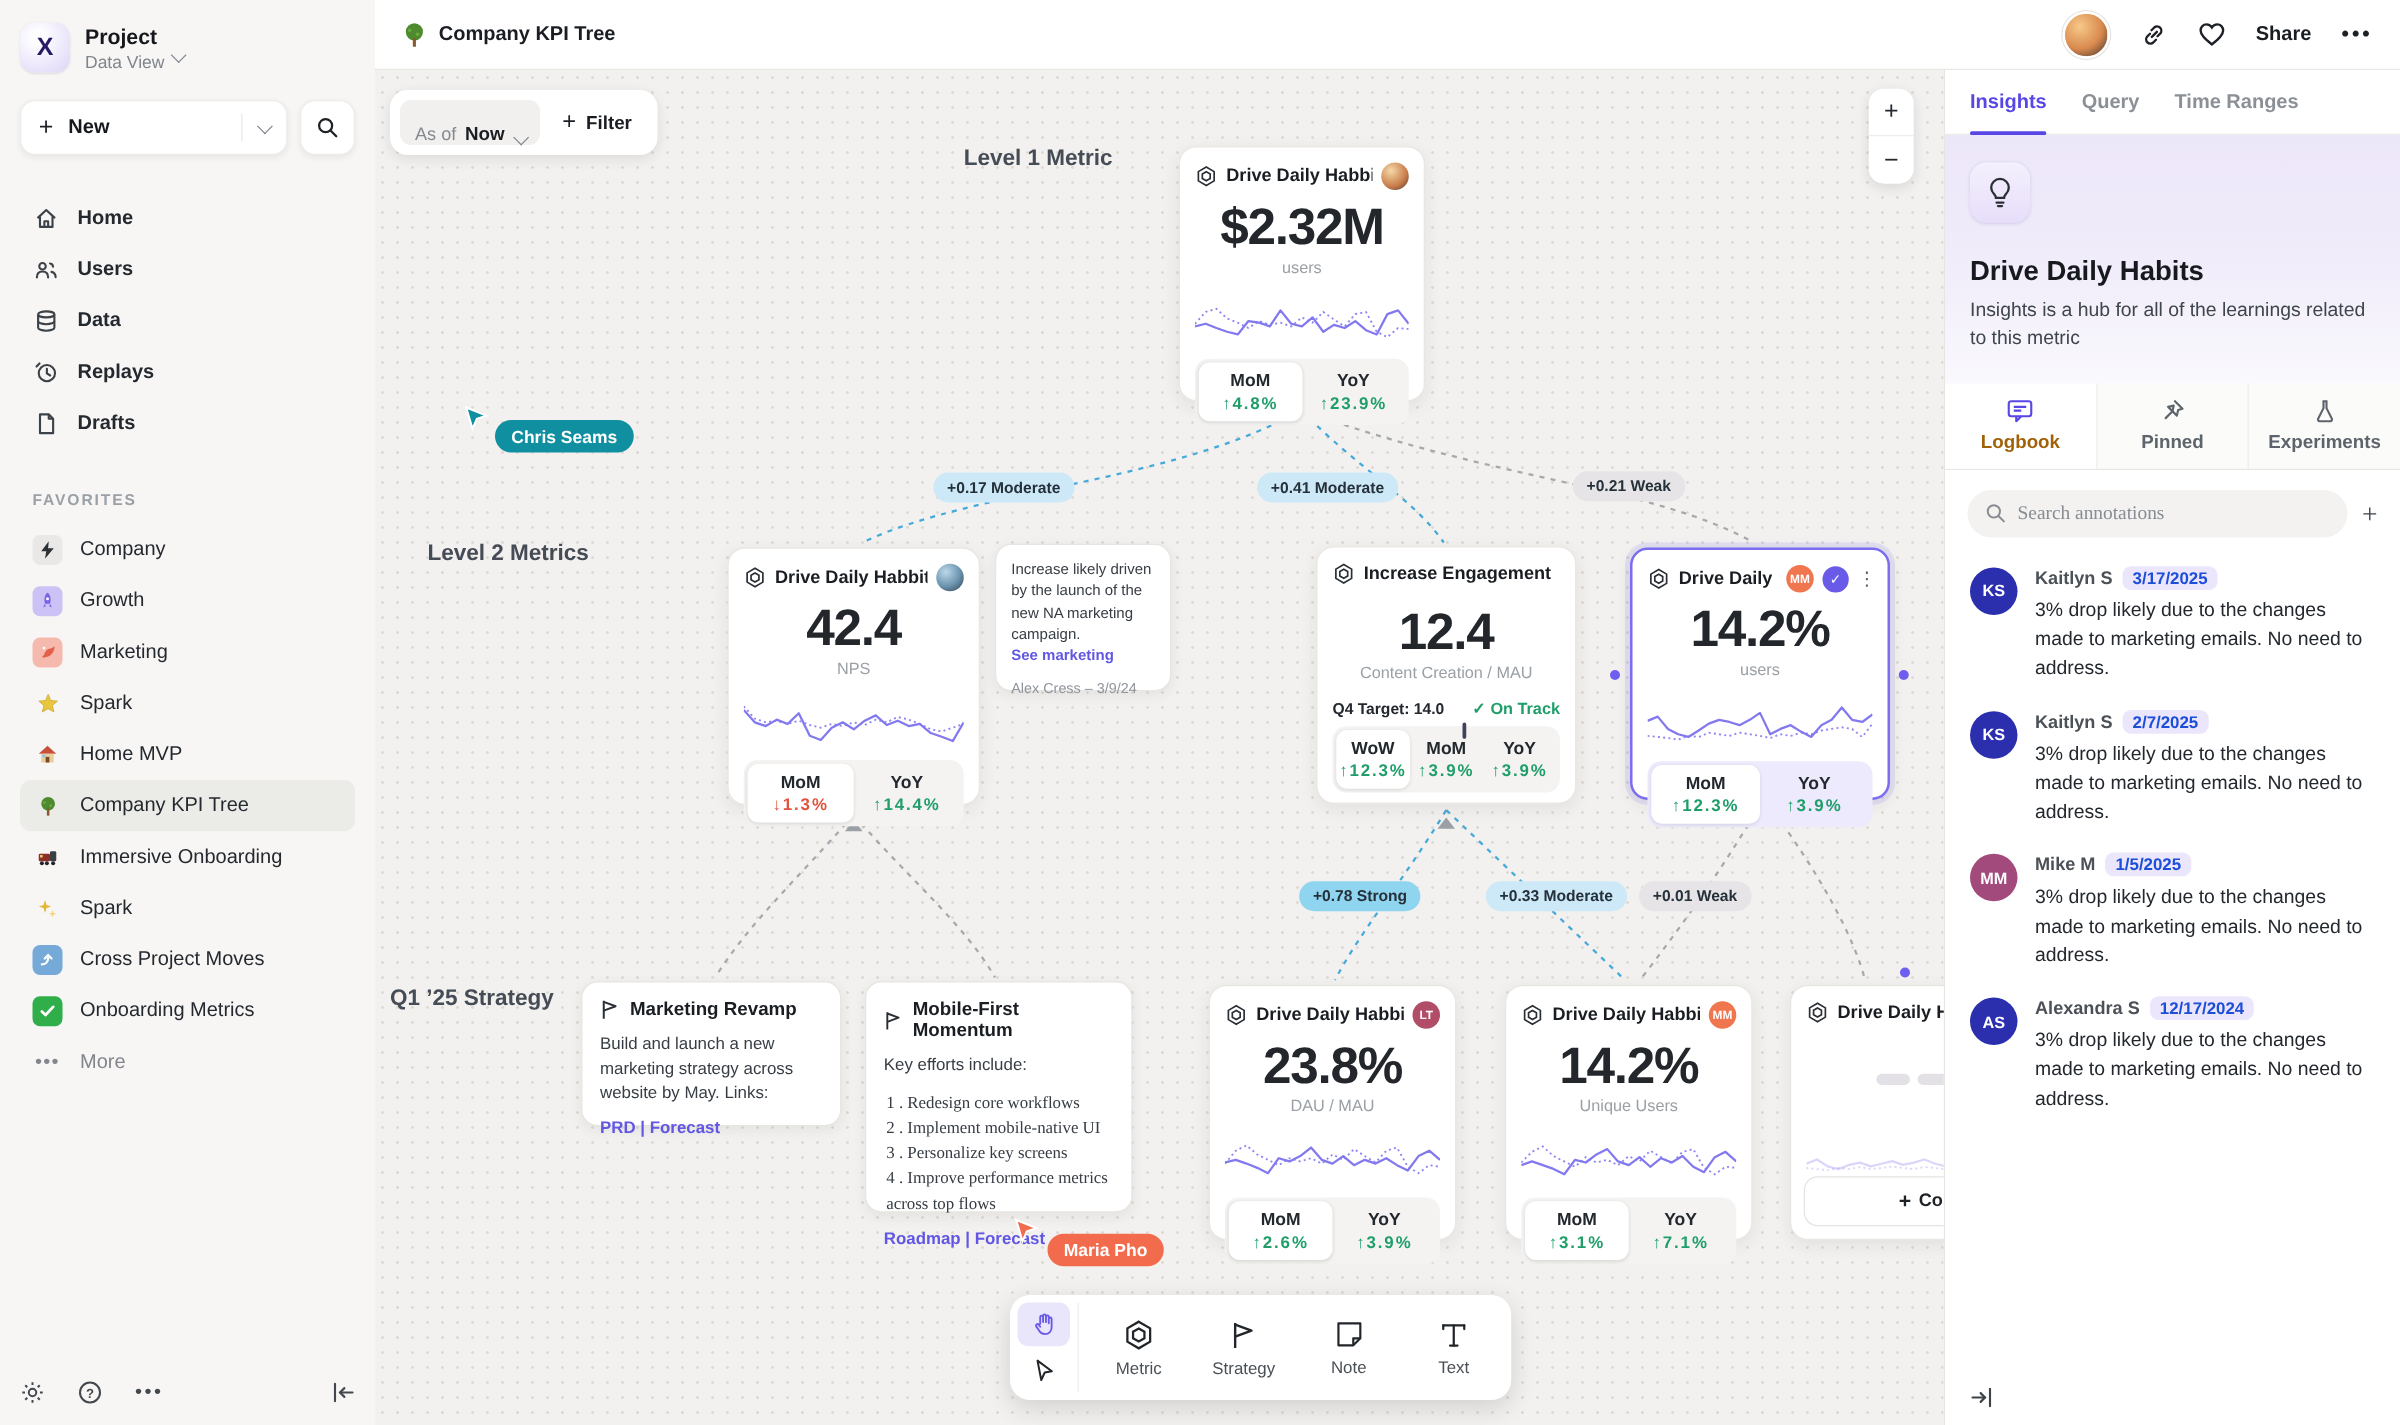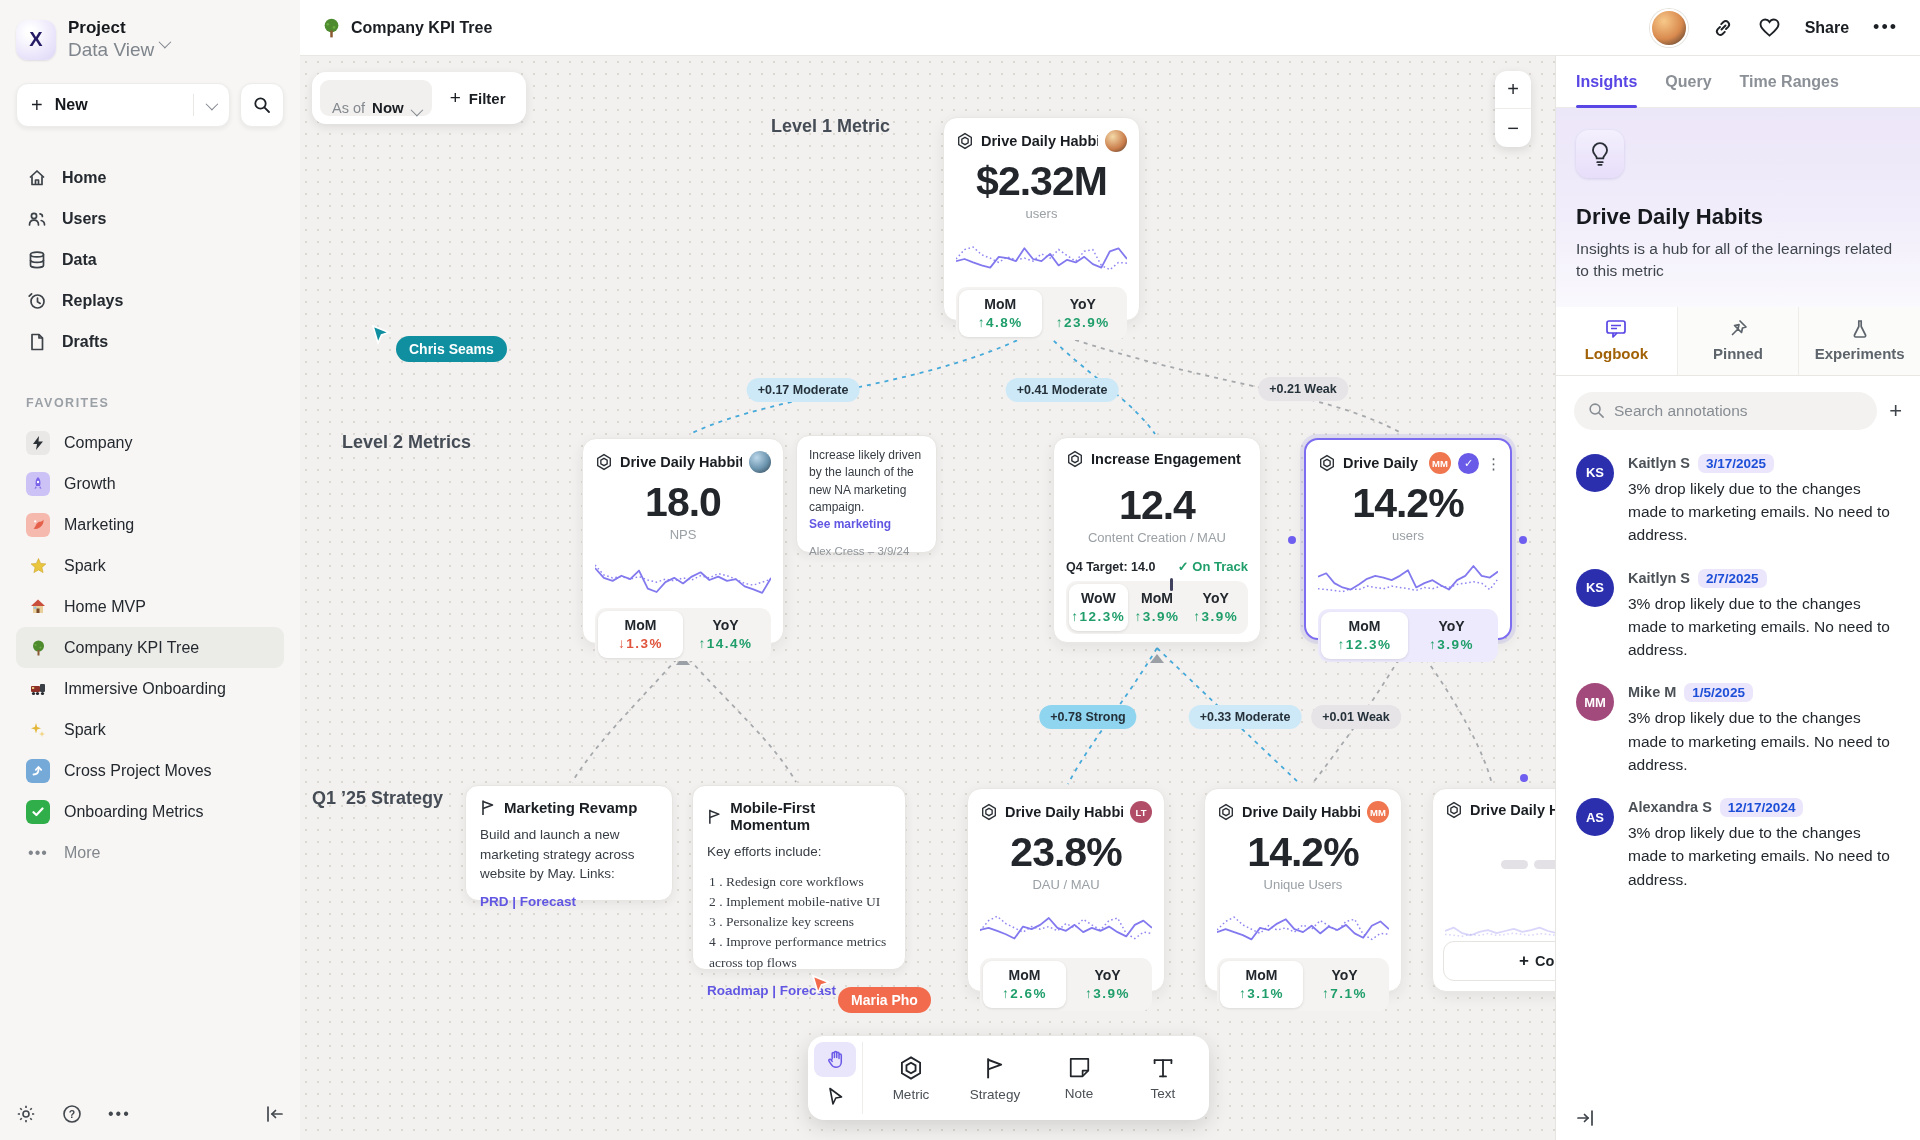--- a/index.html
+++ b/index.html
@@ -4,21 +4,21 @@
 <style>
   * { margin:0; padding:0; box-sizing:border-box; }
   html,body { width:1920px; height:1140px; overflow:hidden; font-family:"Liberation Sans",sans-serif; color:#23282e; background:#f2f1ef; }
   .app { display:flex; width:1920px; height:1140px; }
 
   
   .sidebar { width:300px; height:1140px; background:#f7f6f4; flex:0 0 300px; position:relative; padding:18px 16px; }
   .proj { display:flex; align-items:center; gap:12px; }
   .proj-logo { width:40px; height:40px; border-radius:12px; background:radial-gradient(circle at 35% 30%, #ffffff 10%, #ece7fb 60%, #ddd4f6 100%); display:flex; align-items:center; justify-content:center; font-weight:800; font-size:20px; color:#251a66; box-shadow:0 1px 2px rgba(40,30,90,.12); }
   .proj-name { font-size:17px; font-weight:700; color:#15181c; }
-  .proj-ws { font-size:19px; color:#7f858c; display:flex; gap:5px; margin-top:1px; }
+  .proj-ws { font-size:14px; color:#7f858c; display:flex; gap:5px; margin-top:1px; }
   .chev { width:9px; height:9px; border-right:1.8px solid #7f858c; border-bottom:1.8px solid #7f858c; transform:rotate(45deg) translateY(-2px); display:inline-block; }
   .newrow { display:flex; gap:10px; margin-top:22px; }
   .btn-new { flex:1; background:#fff; border:1px solid #ececea; border-radius:12px; height:44px; display:flex; align-items:center; padding:0 14px; box-shadow:0 2px 5px rgba(30,30,30,.07); cursor:pointer; }
   .btn-new .plus { font-size:20px; color:#1d2126; margin-right:12px; font-weight:400; }
   .btn-new .lbl { font-size:16px; font-weight:700; color:#15181c; flex:1; }
   .btn-new .divider { width:1px; height:22px; background:#e8e7e4; margin:0 12px; }
   .btn-search { width:44px; height:44px; background:#fff; border:1px solid #ececea; border-radius:12px; display:flex; align-items:center; justify-content:center; box-shadow:0 2px 5px rgba(30,30,30,.07); cursor:pointer; }
   .nav { margin-top:30px; }
   .nav-item, .fav-item { display:flex; align-items:center; gap:14px; height:41px; padding:0 10px; border-radius:9px; font-size:16px; font-weight:600; color:#24292f; cursor:pointer; }
   .fav-item { font-weight:500; }
@@ -133,21 +133,21 @@
   .p-tab.on { color:#5846e5; }
   .p-tab.on::after { content:""; position:absolute; left:0; right:0; bottom:-1px; height:3px; background:#5846e5; border-radius:3px; }
   .hero { background:linear-gradient(180deg,#ece6f9 0%, #f1edfa 55%, #faf9fd 100%); padding:22px 20px 24px; }
   .hero-ico { width:48px; height:48px; border-radius:13px; background:linear-gradient(180deg,#f4f0fd,#e7defa); box-shadow:0 1px 3px rgba(80,60,160,.18); display:flex; align-items:center; justify-content:center; margin-bottom:26px; }
   .hero-title { font-size:22px; font-weight:700; color:#16191d; }
   .hero-desc { font-size:15.5px; color:#3e454c; line-height:1.45; margin-top:8px; }
   .subtabs { display:flex; background:#fbfbfa; border-bottom:1px solid #e9e7e4; }
   .subtab { flex:1; display:flex; flex-direction:column; align-items:center; gap:6px; padding:12px 0 13px; font-size:15px; font-weight:600; color:#5d646b; border-right:1px solid #eeedea; cursor:pointer; }
   .subtab:last-child { border-right:none; }
   .subtab.on { background:#fff; color:#a16207; }
-  .search-row { display:flex; align-items:center; gap:12px; padding:16px 18px 6px; }
+  .search-row { display:flex; align-items:center; gap:12px; padding:16px 18px 6px;font-family:Liberation Serif, serif; }
   .search-pill { flex:1; background:#f3f2f0; border-radius:999px; height:38px; display:flex; align-items:center; gap:9px; padding:0 14px; color:#878d93; font-size:15.5px; cursor:text; }
   .plus-btn { font-size:22px; color:#3f454b; cursor:pointer; font-weight:400; }
   .ann-list { padding:18px 20px; overflow:hidden; }
   .ann { display:flex; gap:14px; margin-bottom:22px; }
   .ann-ava { width:38px; height:38px; border-radius:50%; color:#fff; font-size:13px; font-weight:700; display:flex; align-items:center; justify-content:center; flex:0 0 38px; }
   .ann-name { font-size:14.5px; font-weight:600; color:#4b5157; }
   .ann-date { font-size:13.5px; font-weight:600; color:#1d4ed8; background:#ebe6fb; border-radius:7px; padding:2px 8px; margin-left:8px; }
   .ann-text { font-size:15.5px; color:#23282e; line-height:1.5; margin-top:5px; }
   .p-bottom { position:absolute; left:20px; bottom:14px; color:#3c4248; }
 
@@ -479,21 +479,21 @@
         <div class="card" style="left:282px; top:382px; width:202px; height:206px;">
           <div class="c-head">
             <svg width="18" height="18" viewBox="0 0 20 20" fill="none" stroke="#2a2f35" stroke-width="1.5">
                 <path d="M10 1.8 L17 5.9 V14.1 L10 18.2 L3 14.1 V5.9 Z"></path>
                 <path d="M10 6 L13.5 8 V12 L10 14 L6.5 12 V8 Z"></path>
               </svg>
             <span class="c-title">Drive Daily Habbits</span>
             <span class="c-ava ava-p2"></span>
           </div>
           <div class="c-mid">
-            <div class="c-value">18.0</div>
+            <div class="c-value">42.4</div>
             <div class="c-unit">NPS</div>
           </div>
           <div class="c-spark"><svg viewBox="0 0 100 34" preserveAspectRatio="none">
                 <polyline points="0.00,7.90 5.00,13.88 10.00,15.70 15.00,14.92 20.00,16.48 25.00,14.92 30.00,17.00 35.00,18.30 40.00,16.48 45.00,17.52 50.00,15.70 55.00,17.00 60.00,14.40 65.00,15.70 70.00,13.10 75.00,14.40 80.00,16.48 85.00,19.08 90.00,20.12 95.00,18.30 100.00,16.48" class="sl-dotted" vector-effect="non-scaling-stroke"></polyline>
                 <polyline points="0.00,9.72 5.00,15.70 10.00,17.52 15.00,14.40 20.00,16.48 25.00,11.28 30.00,22.20 35.00,24.28 40.00,18.30 45.00,15.70 50.00,19.08 55.00,14.92 60.00,12.32 65.00,17.00 70.00,14.92 75.00,17.52 80.00,16.48 85.00,20.90 90.00,22.72 95.00,24.80 100.00,15.70" class="sl-solid" vector-effect="non-scaling-stroke"></polyline>
               </svg></div>
           <div class="c-foot">
             <div class="f-cell on">
               <div class="f-lbl">MoM</div>
               <div class="f-val down">↓1.3%</div>

